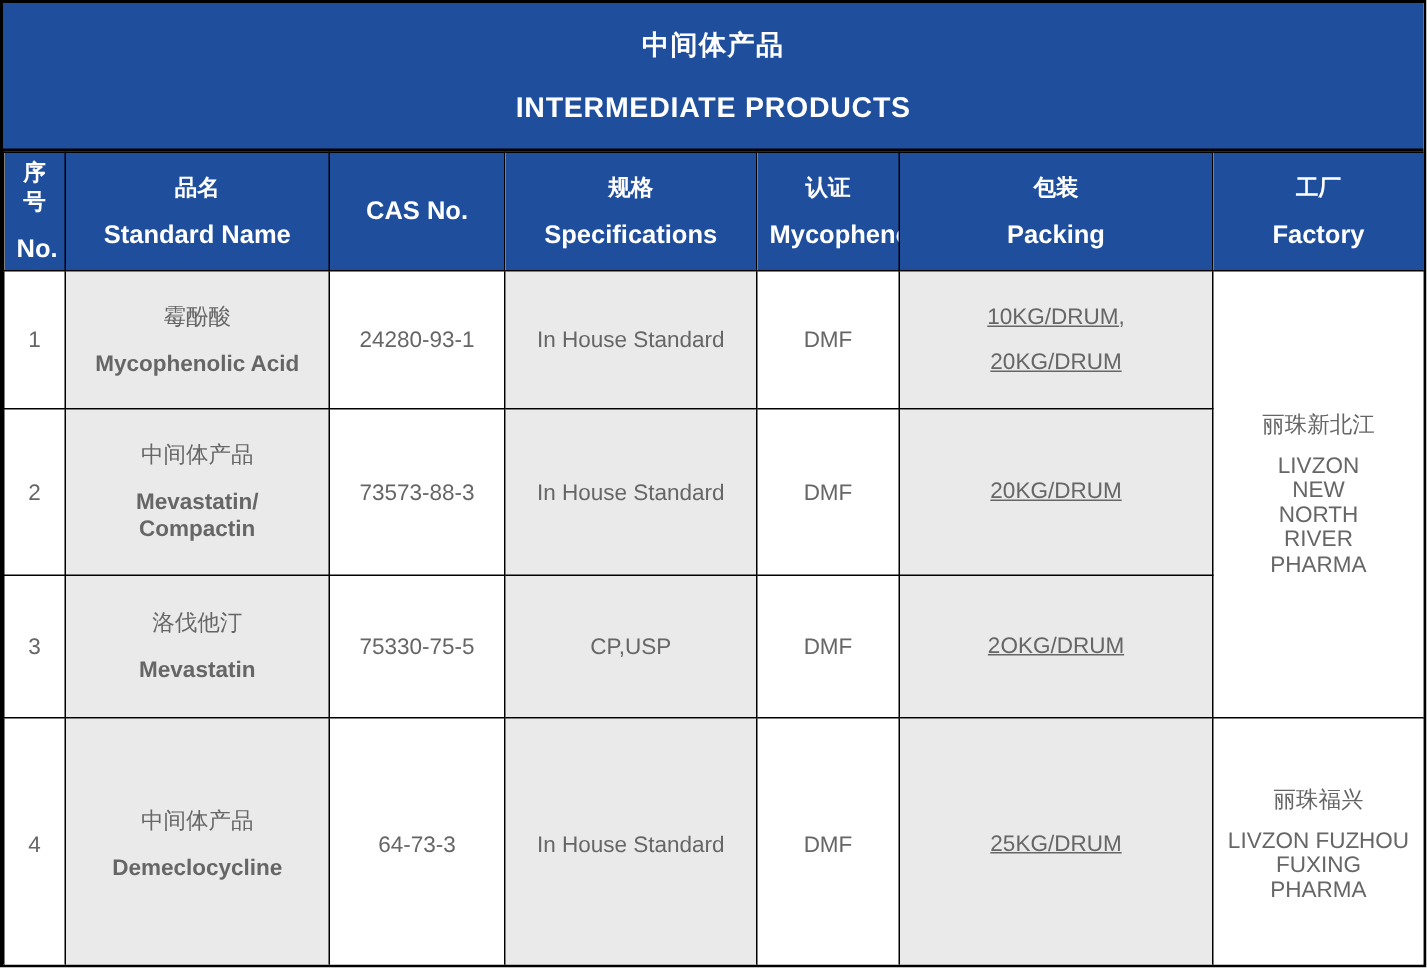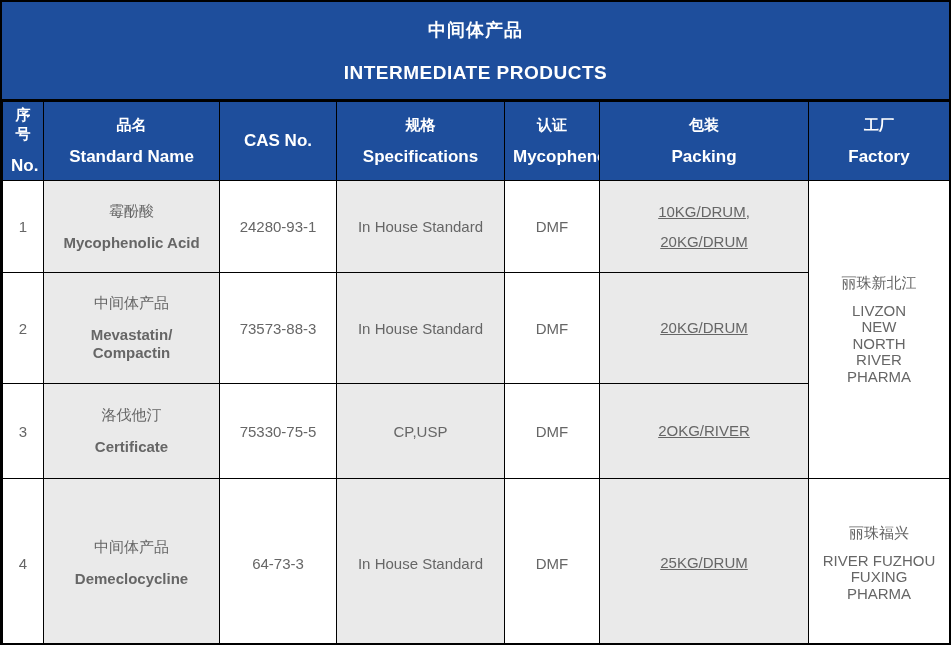--- a/index.html
+++ b/index.html
@@ -173,42 +173,42 @@
         <td class="shade">In House Standard</td>
         <td>DMF</td>
         <td class="shade">
           <div class="packing-text">20KG/DRUM</div>
         </td>
       </tr>
       <tr class="r3">
         <td>3</td>
         <td class="shade">
           <div class="name-zh">洛伐他汀</div>
-          <div class="name-en">Certificate</div>
+          <div class="name-en">Mevastatin</div>
         </td>
         <td>75330-75-5</td>
         <td class="shade">CP,USP</td>
         <td>DMF</td>
         <td class="shade">
-          <div class="packing-text">2OKG/RIVER</div>
+          <div class="packing-text">2OKG/DRUM</div>
         </td>
       </tr>
       <tr class="r4">
         <td>4</td>
         <td class="shade">
           <div class="name-zh">中间体产品</div>
           <div class="name-en">Demeclocycline</div>
         </td>
         <td>64-73-3</td>
         <td class="shade">In House Standard</td>
         <td>DMF</td>
         <td class="shade">
           <div class="packing-text">25KG/DRUM</div>
         </td>
         <td>
           <div class="factory-zh">丽珠福兴</div>
-          <div class="factory-en">RIVER FUZHOU
+          <div class="factory-en">LIVZON FUZHOU
 FUXING PHARMA</div>
         </td>
       </tr>
     </tbody>
   </table>
 </div>
 
 </body></html>

